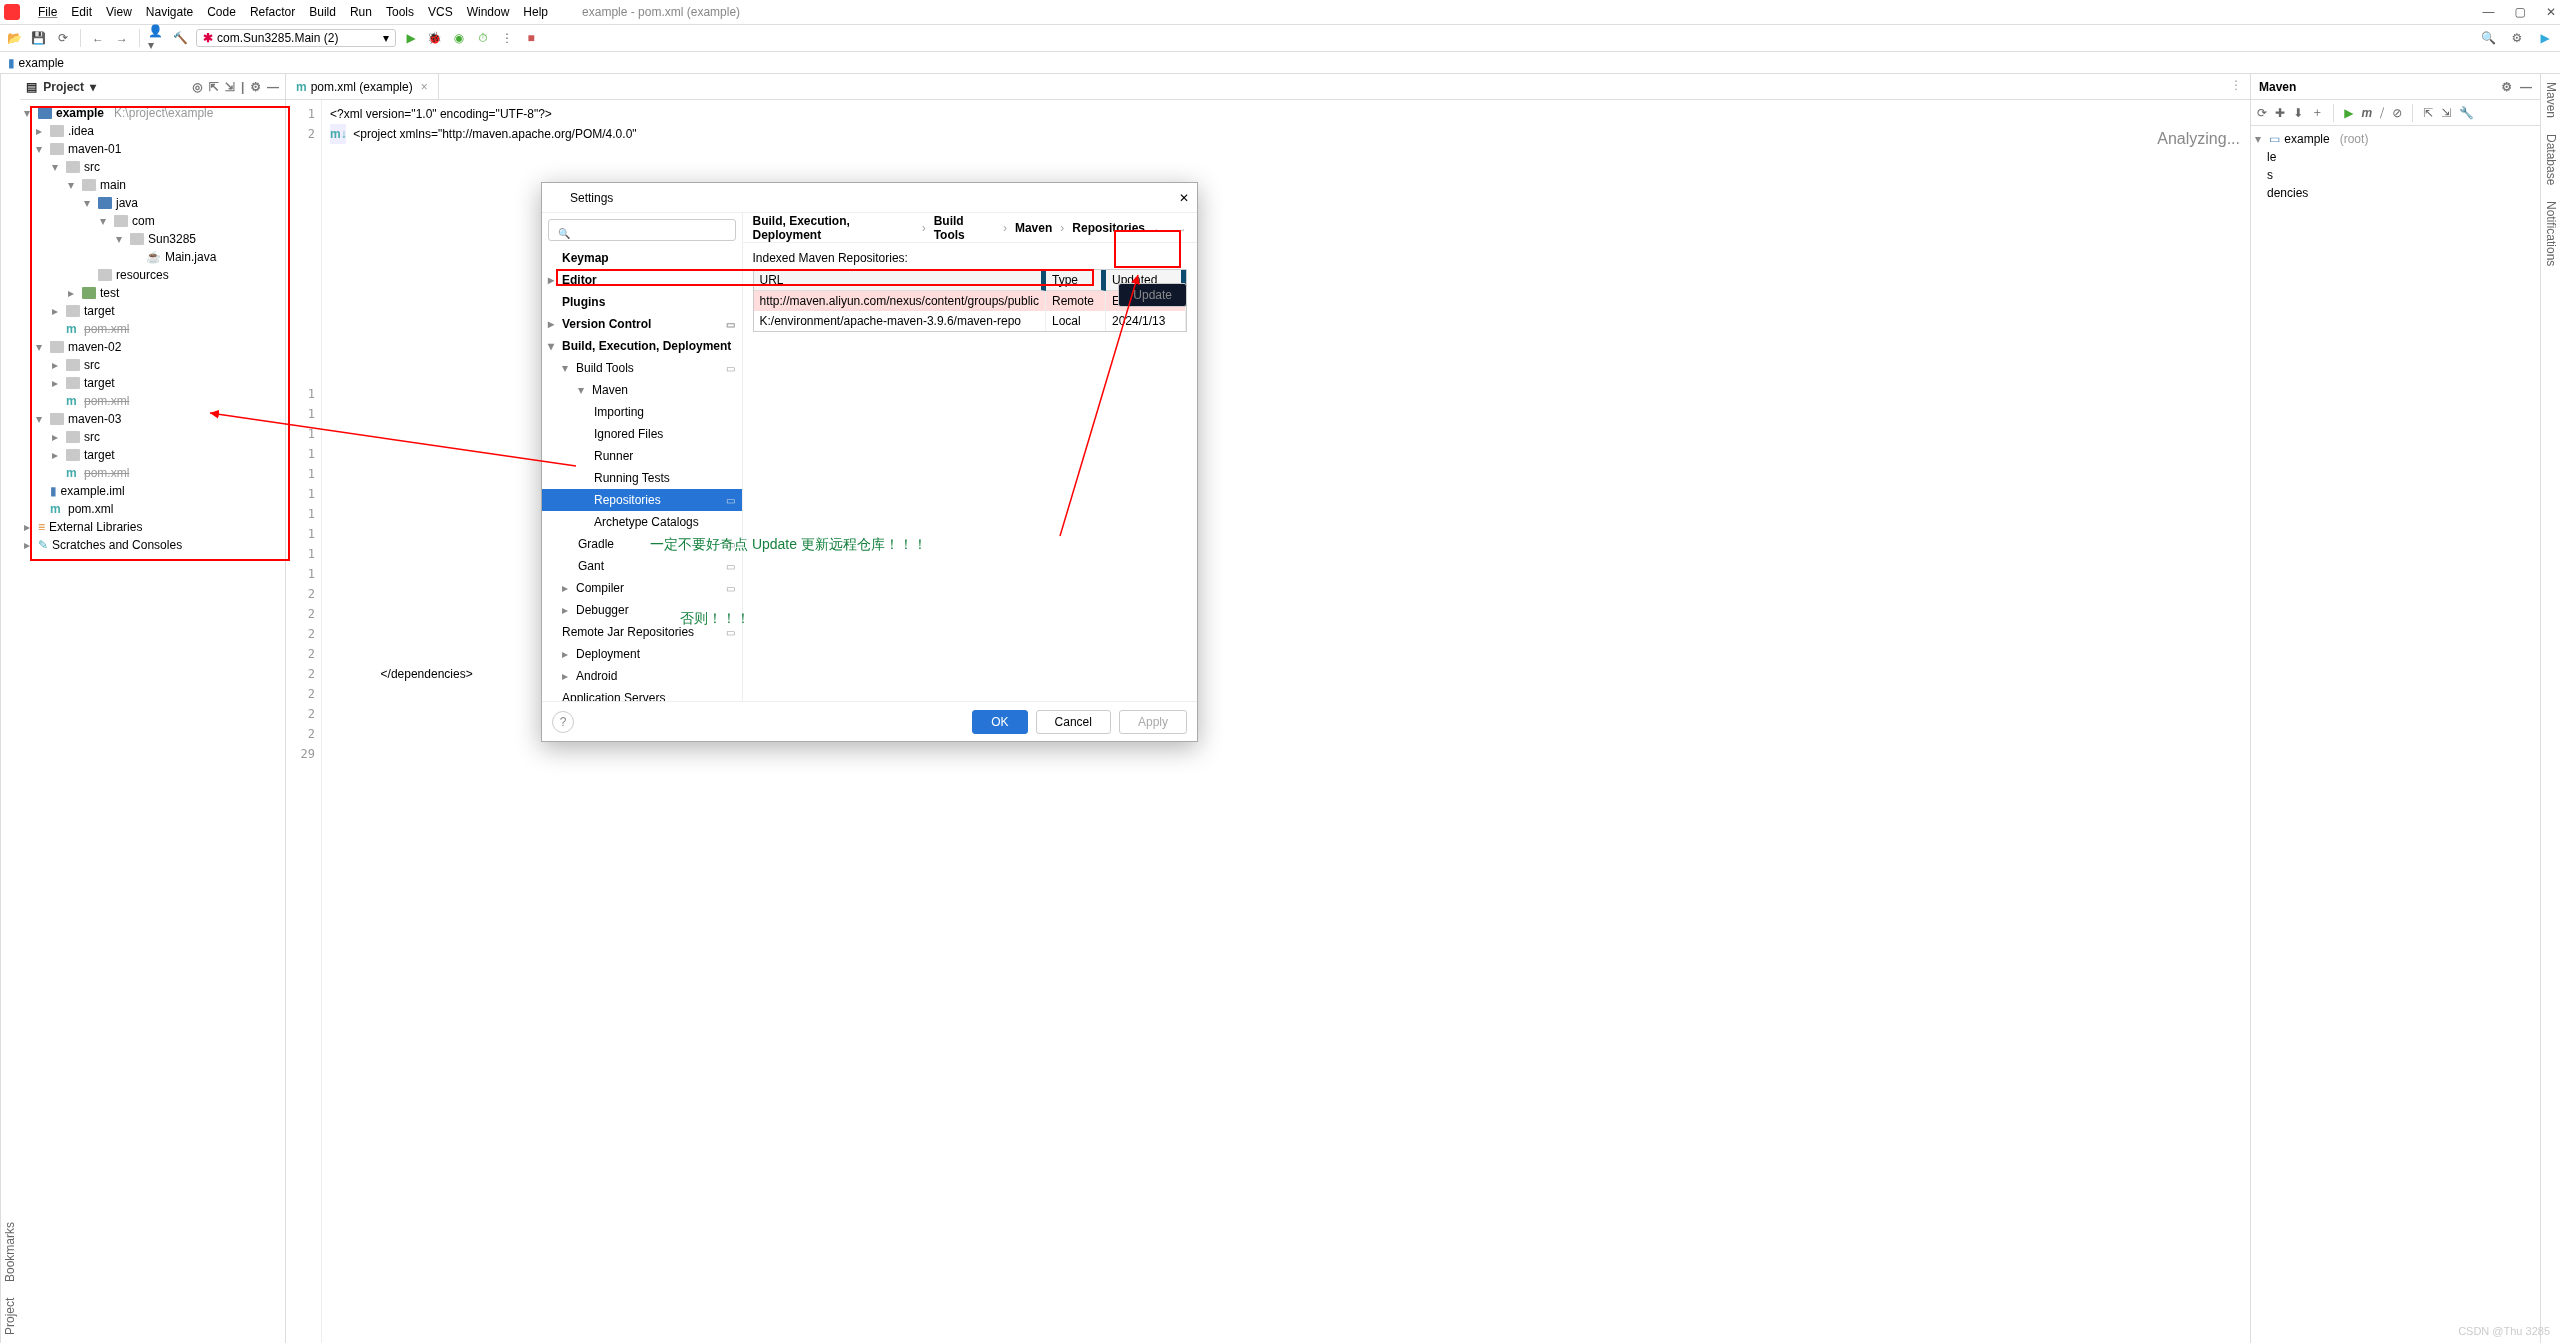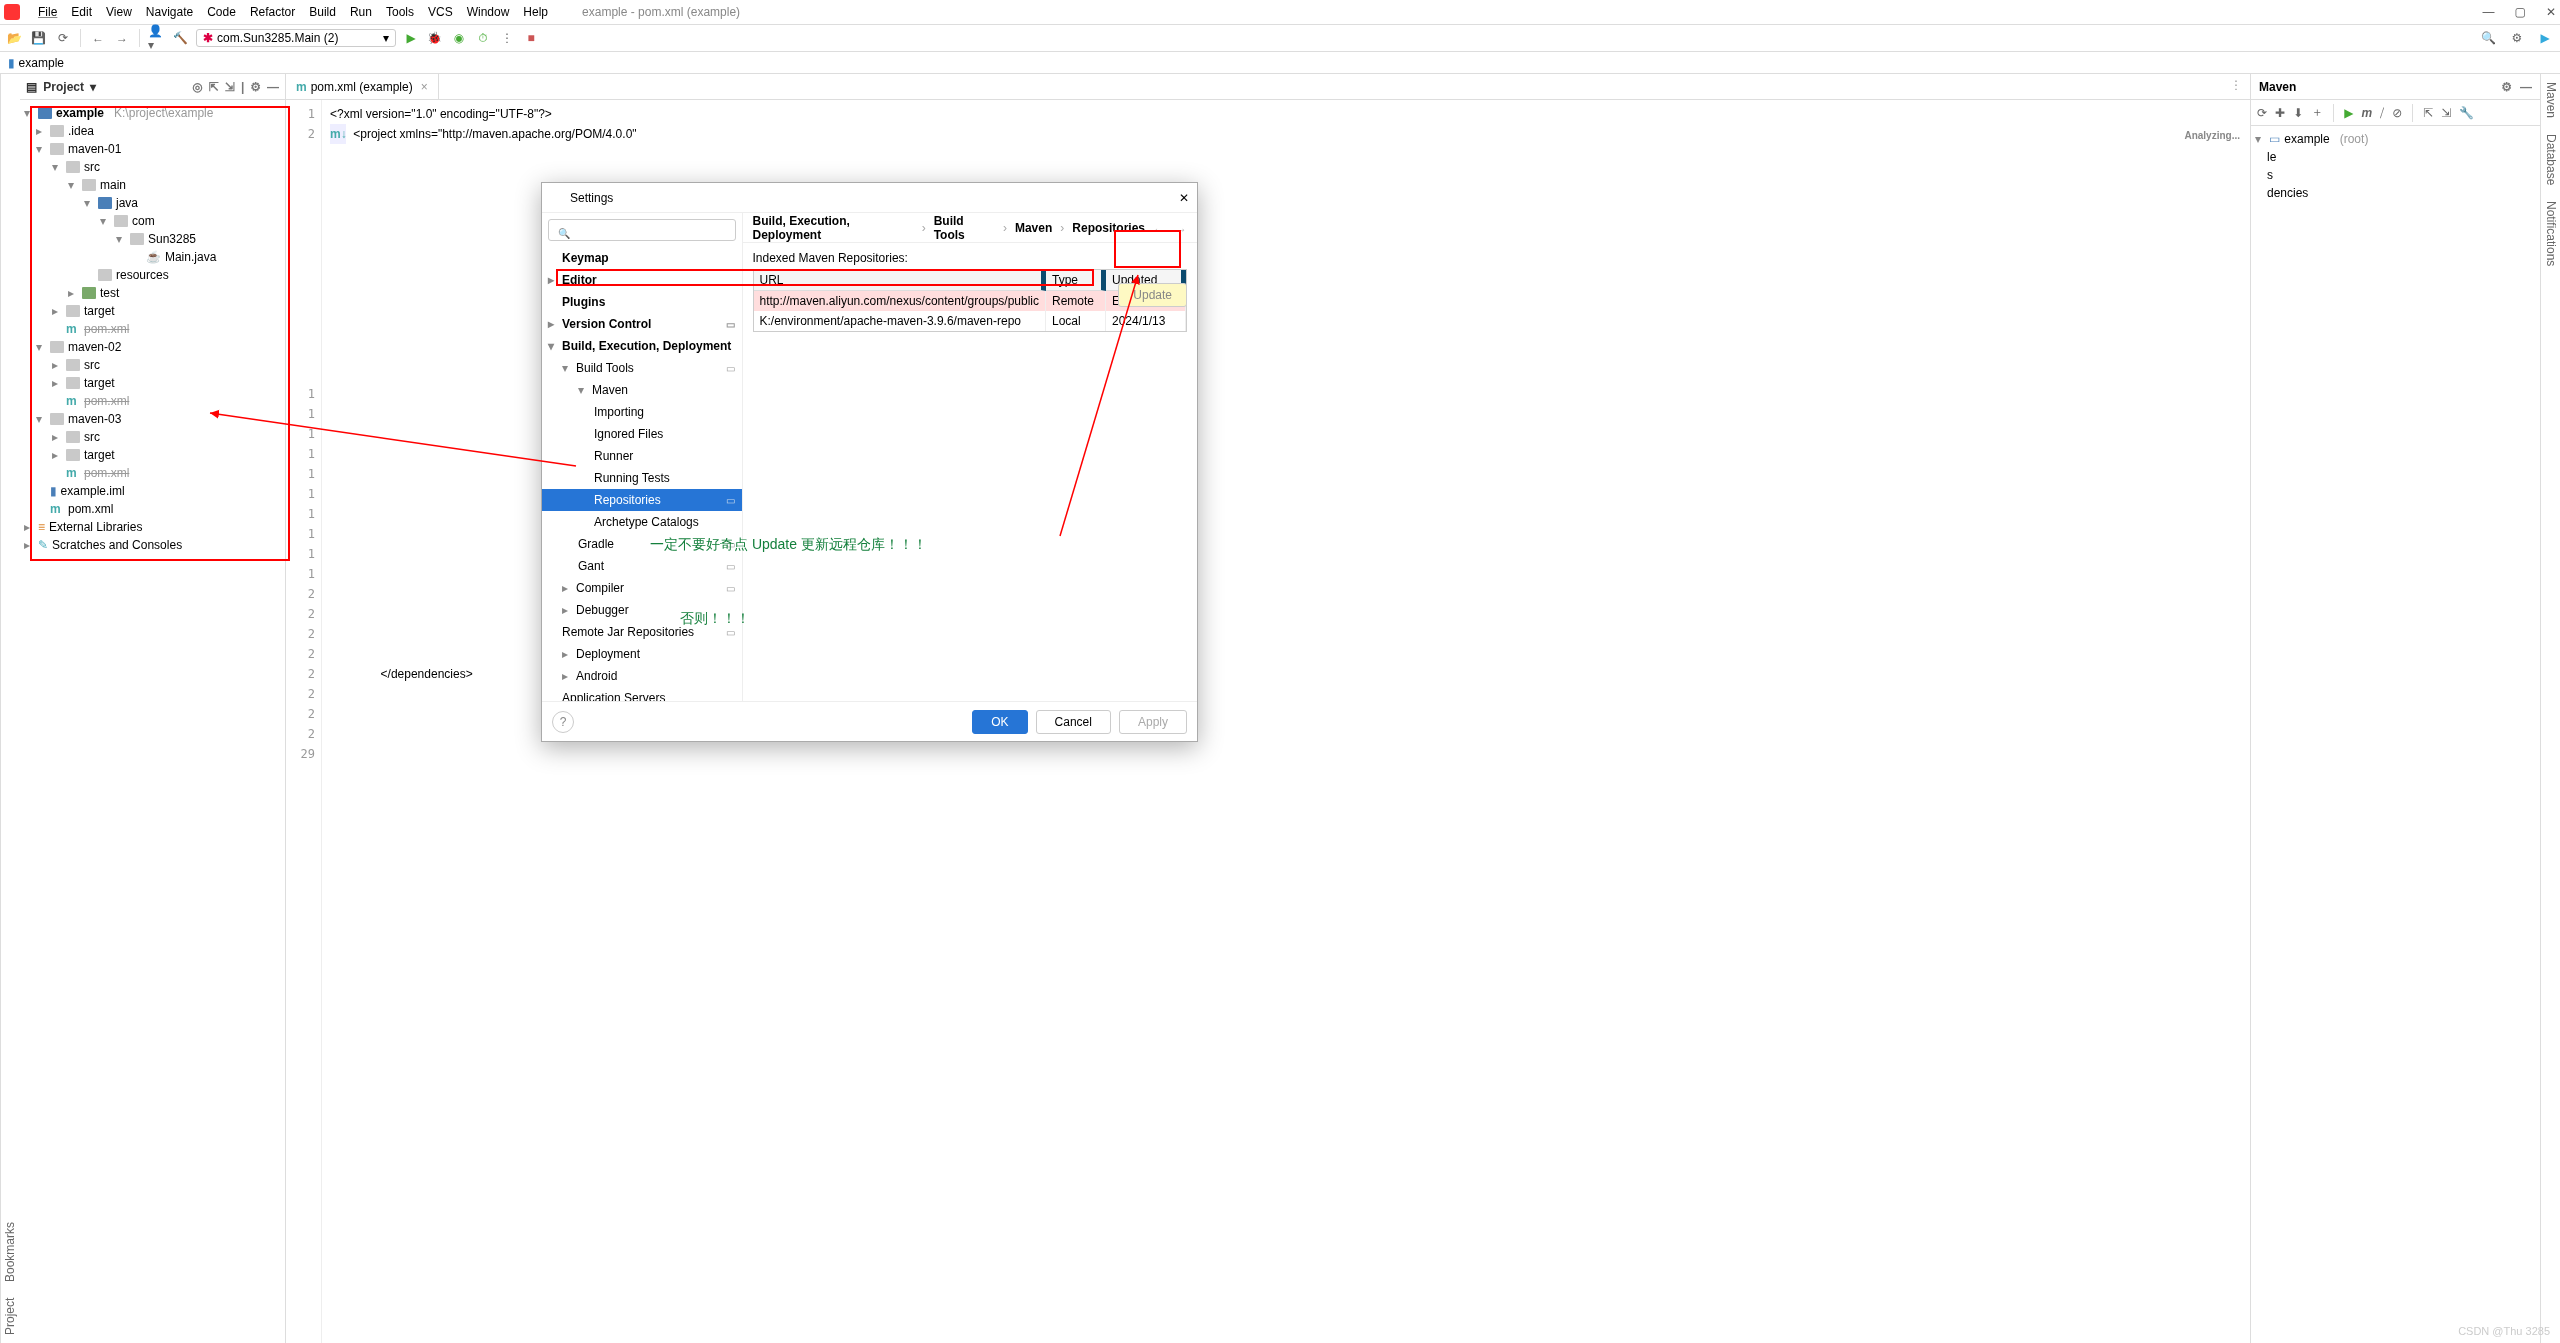--- a/index.html
+++ b/index.html
@@ -37,21 +37,21 @@
   .tn .path{color:#999;margin-left:6px;}
   .tn .strike{text-decoration:line-through;color:#999;}
   .i1{padding-left:16px}.i2{padding-left:32px}.i3{padding-left:48px}.i4{padding-left:64px}.i5{padding-left:80px}.i6{padding-left:96px}.i7{padding-left:112px}
   .editor-area{flex:1;display:flex;flex-direction:column;position:relative;}
   .tabs{height:26px;border-bottom:1px solid #ddd;display:flex;}
   .tab{display:flex;align-items:center;gap:4px;padding:0 10px;border-right:1px solid #ddd;background:#fff;}
   .tab .m{color:#4aa;font-weight:bold;}
   .editor{flex:1;display:flex;position:relative;overflow:hidden;}
   .gutter{width:36px;border-right:1px solid #eee;text-align:right;color:#999;padding:4px 6px;font-family:Consolas,monospace;line-height:20px;}
   .code{padding:4px 8px;font-family:Consolas,monospace;line-height:20px;white-space:pre;}
-  .analyzing{position:absolute;top:30px;right:10px;color:#888;font-size:10px;font-weight:bold;}
+  .analyzing{position:absolute;top:30px;right:10px;color:#888;font-size:16px;}
   .maven-pane{width:290px;border-left:1px solid #ddd;display:flex;flex-direction:column;}
   .mp-head{height:26px;border-bottom:1px solid #ddd;display:flex;align-items:center;padding:0 8px;font-weight:bold;}
   .mp-head .icos{margin-left:auto;display:flex;gap:8px;color:#777;}
   .mp-tb{height:26px;border-bottom:1px solid #ddd;display:flex;align-items:center;gap:8px;padding:0 6px;color:#666;}
   .mp-tree{padding:4px 0;}
   
   .dialog{position:absolute;left:541px;top:182px;width:657px;height:560px;background:#fff;border:1px solid #aaa;box-shadow:0 6px 24px rgba(0,0,0,.3);display:flex;flex-direction:column;}
   .dlg-title{height:30px;display:flex;align-items:center;padding:0 8px;gap:6px;border-bottom:1px solid #eee;}
   .dlg-title .close{margin-left:auto;cursor:pointer;}
   .dlg-body{flex:1;display:flex;overflow:hidden;}
@@ -74,21 +74,21 @@
   .bc .nav{margin-left:auto;color:#bbb;display:flex;gap:10px;}
   .repo-area{padding:8px 10px;}
   .repo-title{margin-bottom:4px;}
   .repo-table{border:1px solid #ccc;}
   .repo-hd{display:flex;background:#f5f5f5;}
   .repo-hd div{padding:3px 6px;border-right:5px solid #0c4a6e;border-bottom:1px solid #ddd;}
   .col-url{flex:1;}.col-type{width:60px;}.col-upd{width:80px;}
   .repo-row{display:flex;}
   .repo-row div{padding:3px 6px;border-right:1px solid #eee;}
   .repo-row.err{background:#fdd;}
-  .update-btn{position:absolute;right:10px;top:70px;padding:4px 14px;border:1px solid #ccc;border-radius:3px;color:#888;background:#fef9c3;}
+  .update-btn{position:absolute;right:10px;top:70px;padding:4px 14px;border:1px solid #ccc;border-radius:3px;color:#888;background:#0f172a;}
   .dlg-right{position:relative;}
   .dlg-footer{height:40px;border-top:1px solid #eee;display:flex;align-items:center;padding:0 10px;gap:8px;}
   .dlg-footer .q{width:22px;height:22px;border:1px solid #ccc;border-radius:11px;display:flex;align-items:center;justify-content:center;color:#888;}
   .dlg-footer .sp{flex:1;}
   .btn{padding:4px 18px;border:1px solid #ccc;border-radius:3px;background:#fff;cursor:pointer;}
   .btn.pri{background:#2675d6;color:#fff;border-color:#2675d6;}
   .btn.dis{color:#aaa;}
   
   .redbox{position:absolute;border:2px solid red;pointer-events:none;}
   .redtext{position:absolute;color:#15803d;font-size:14px;font-weight:500;pointer-events:none;}

